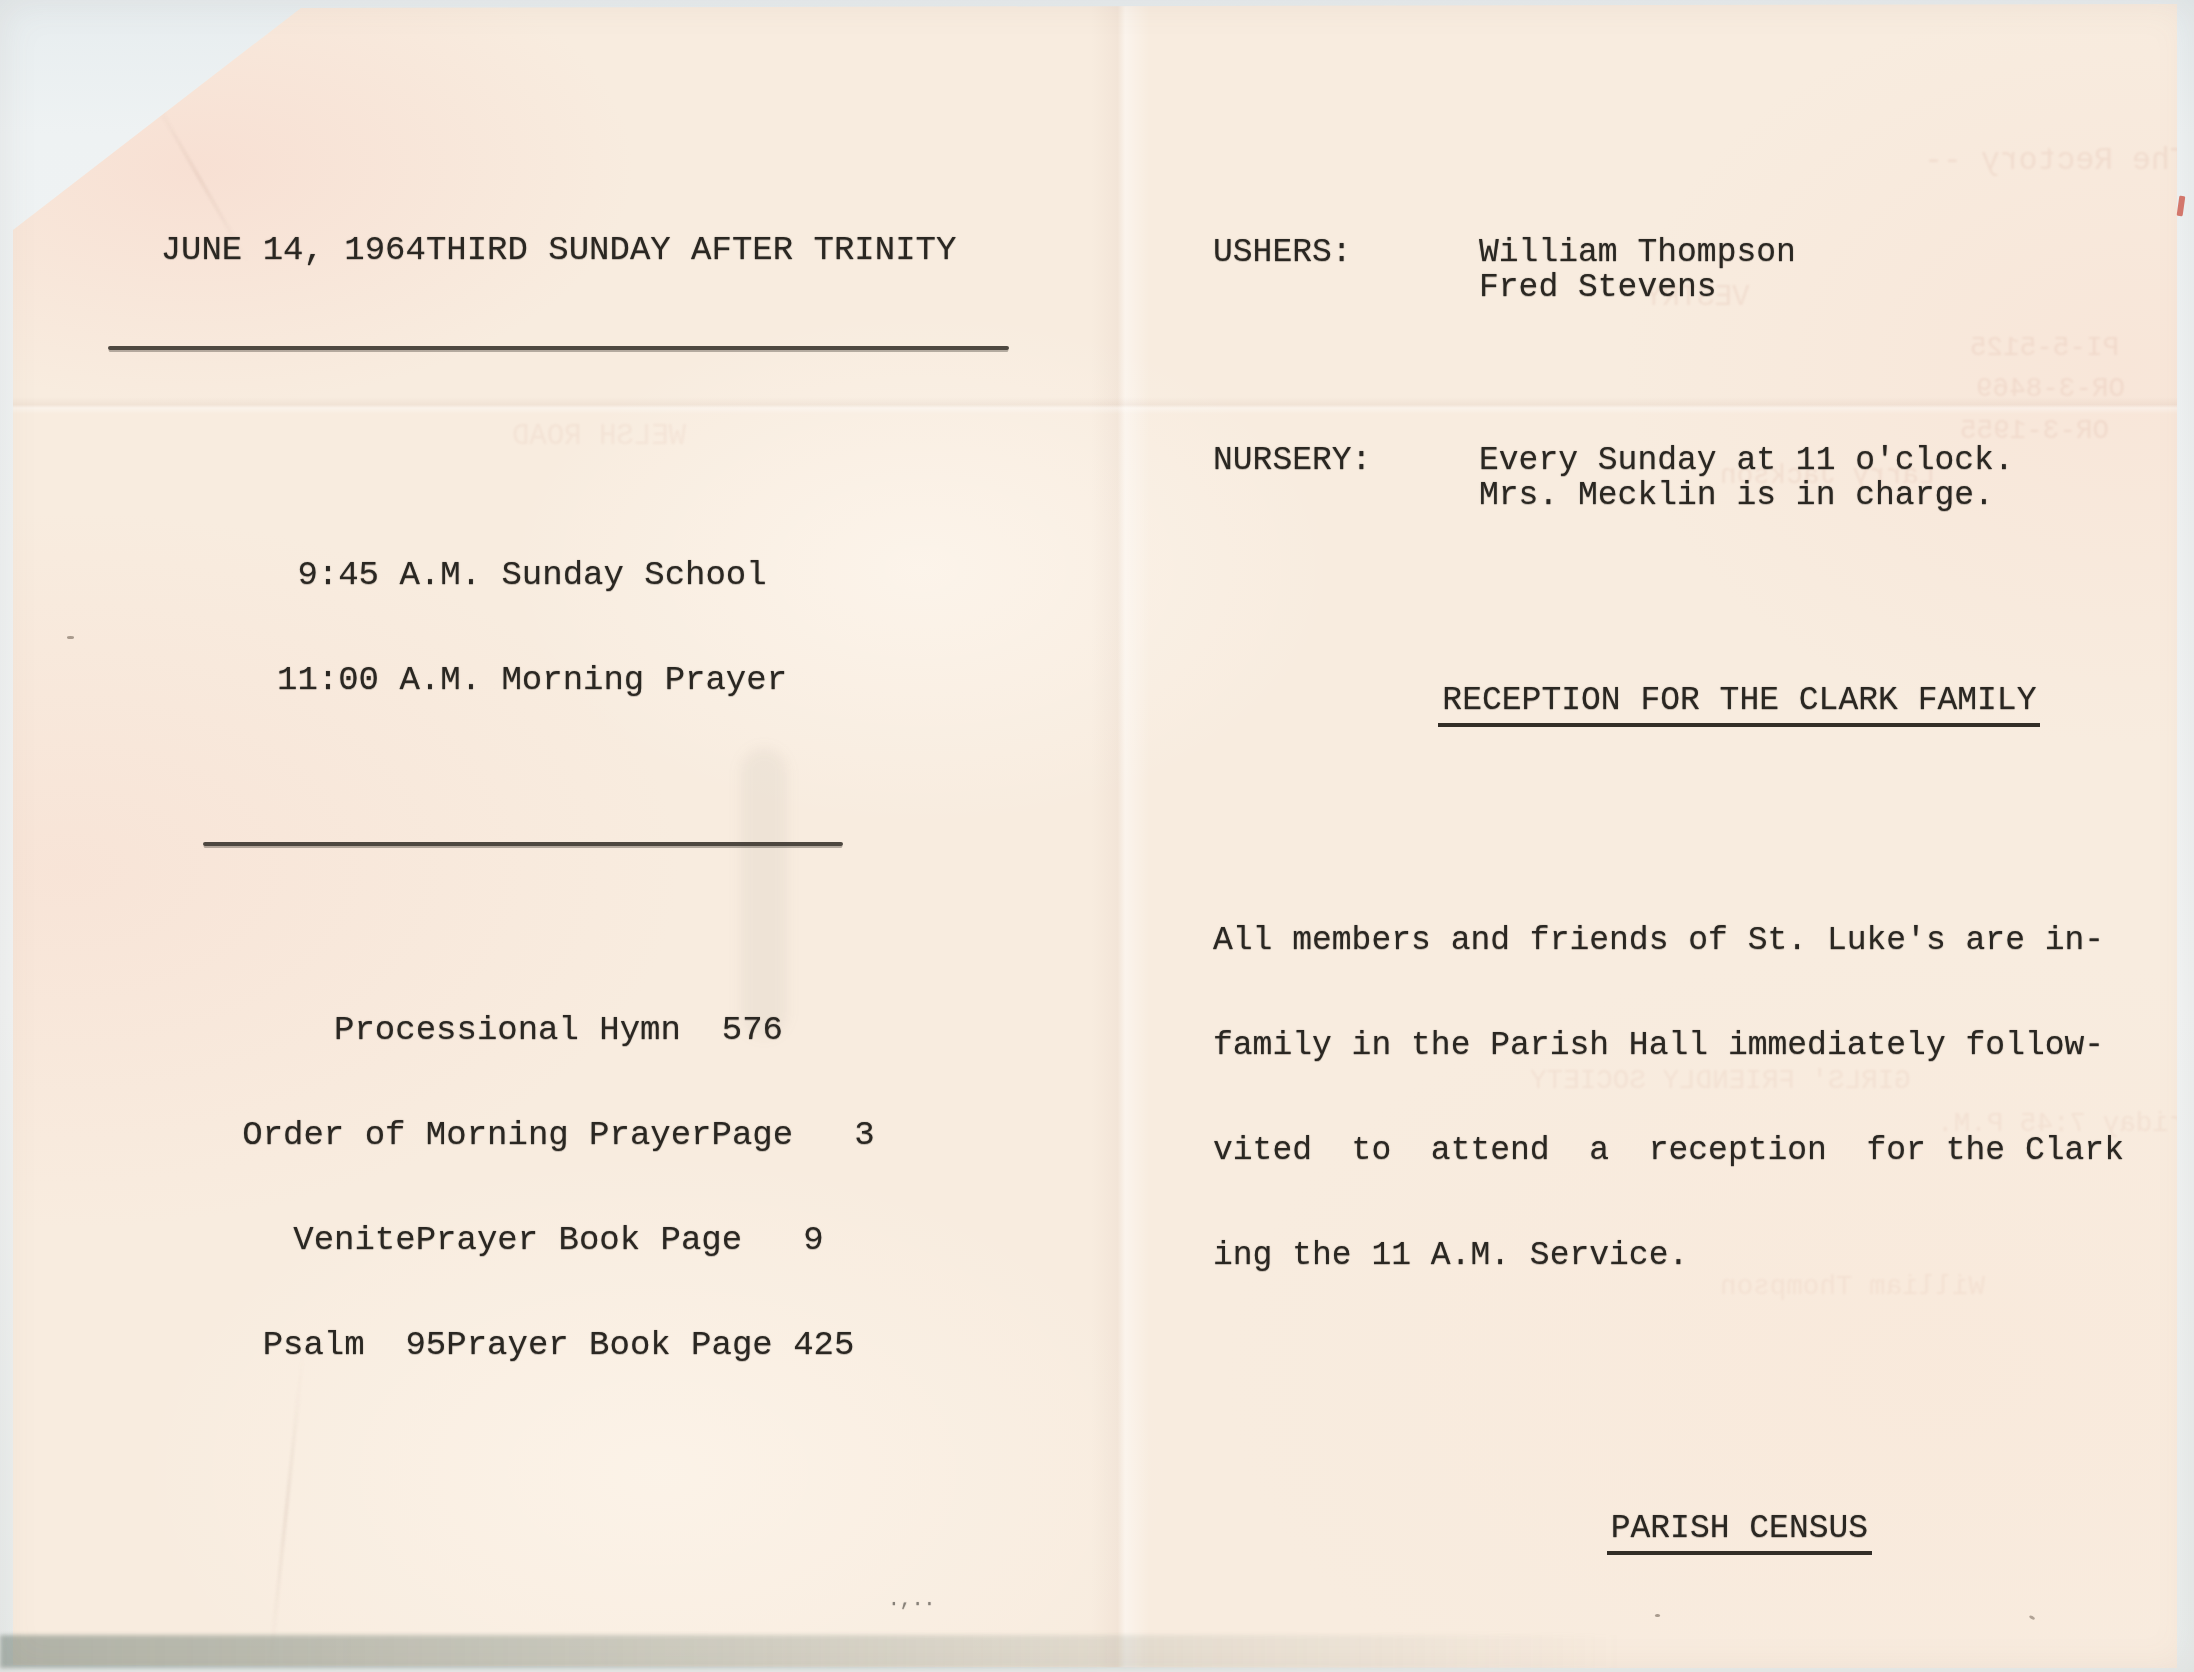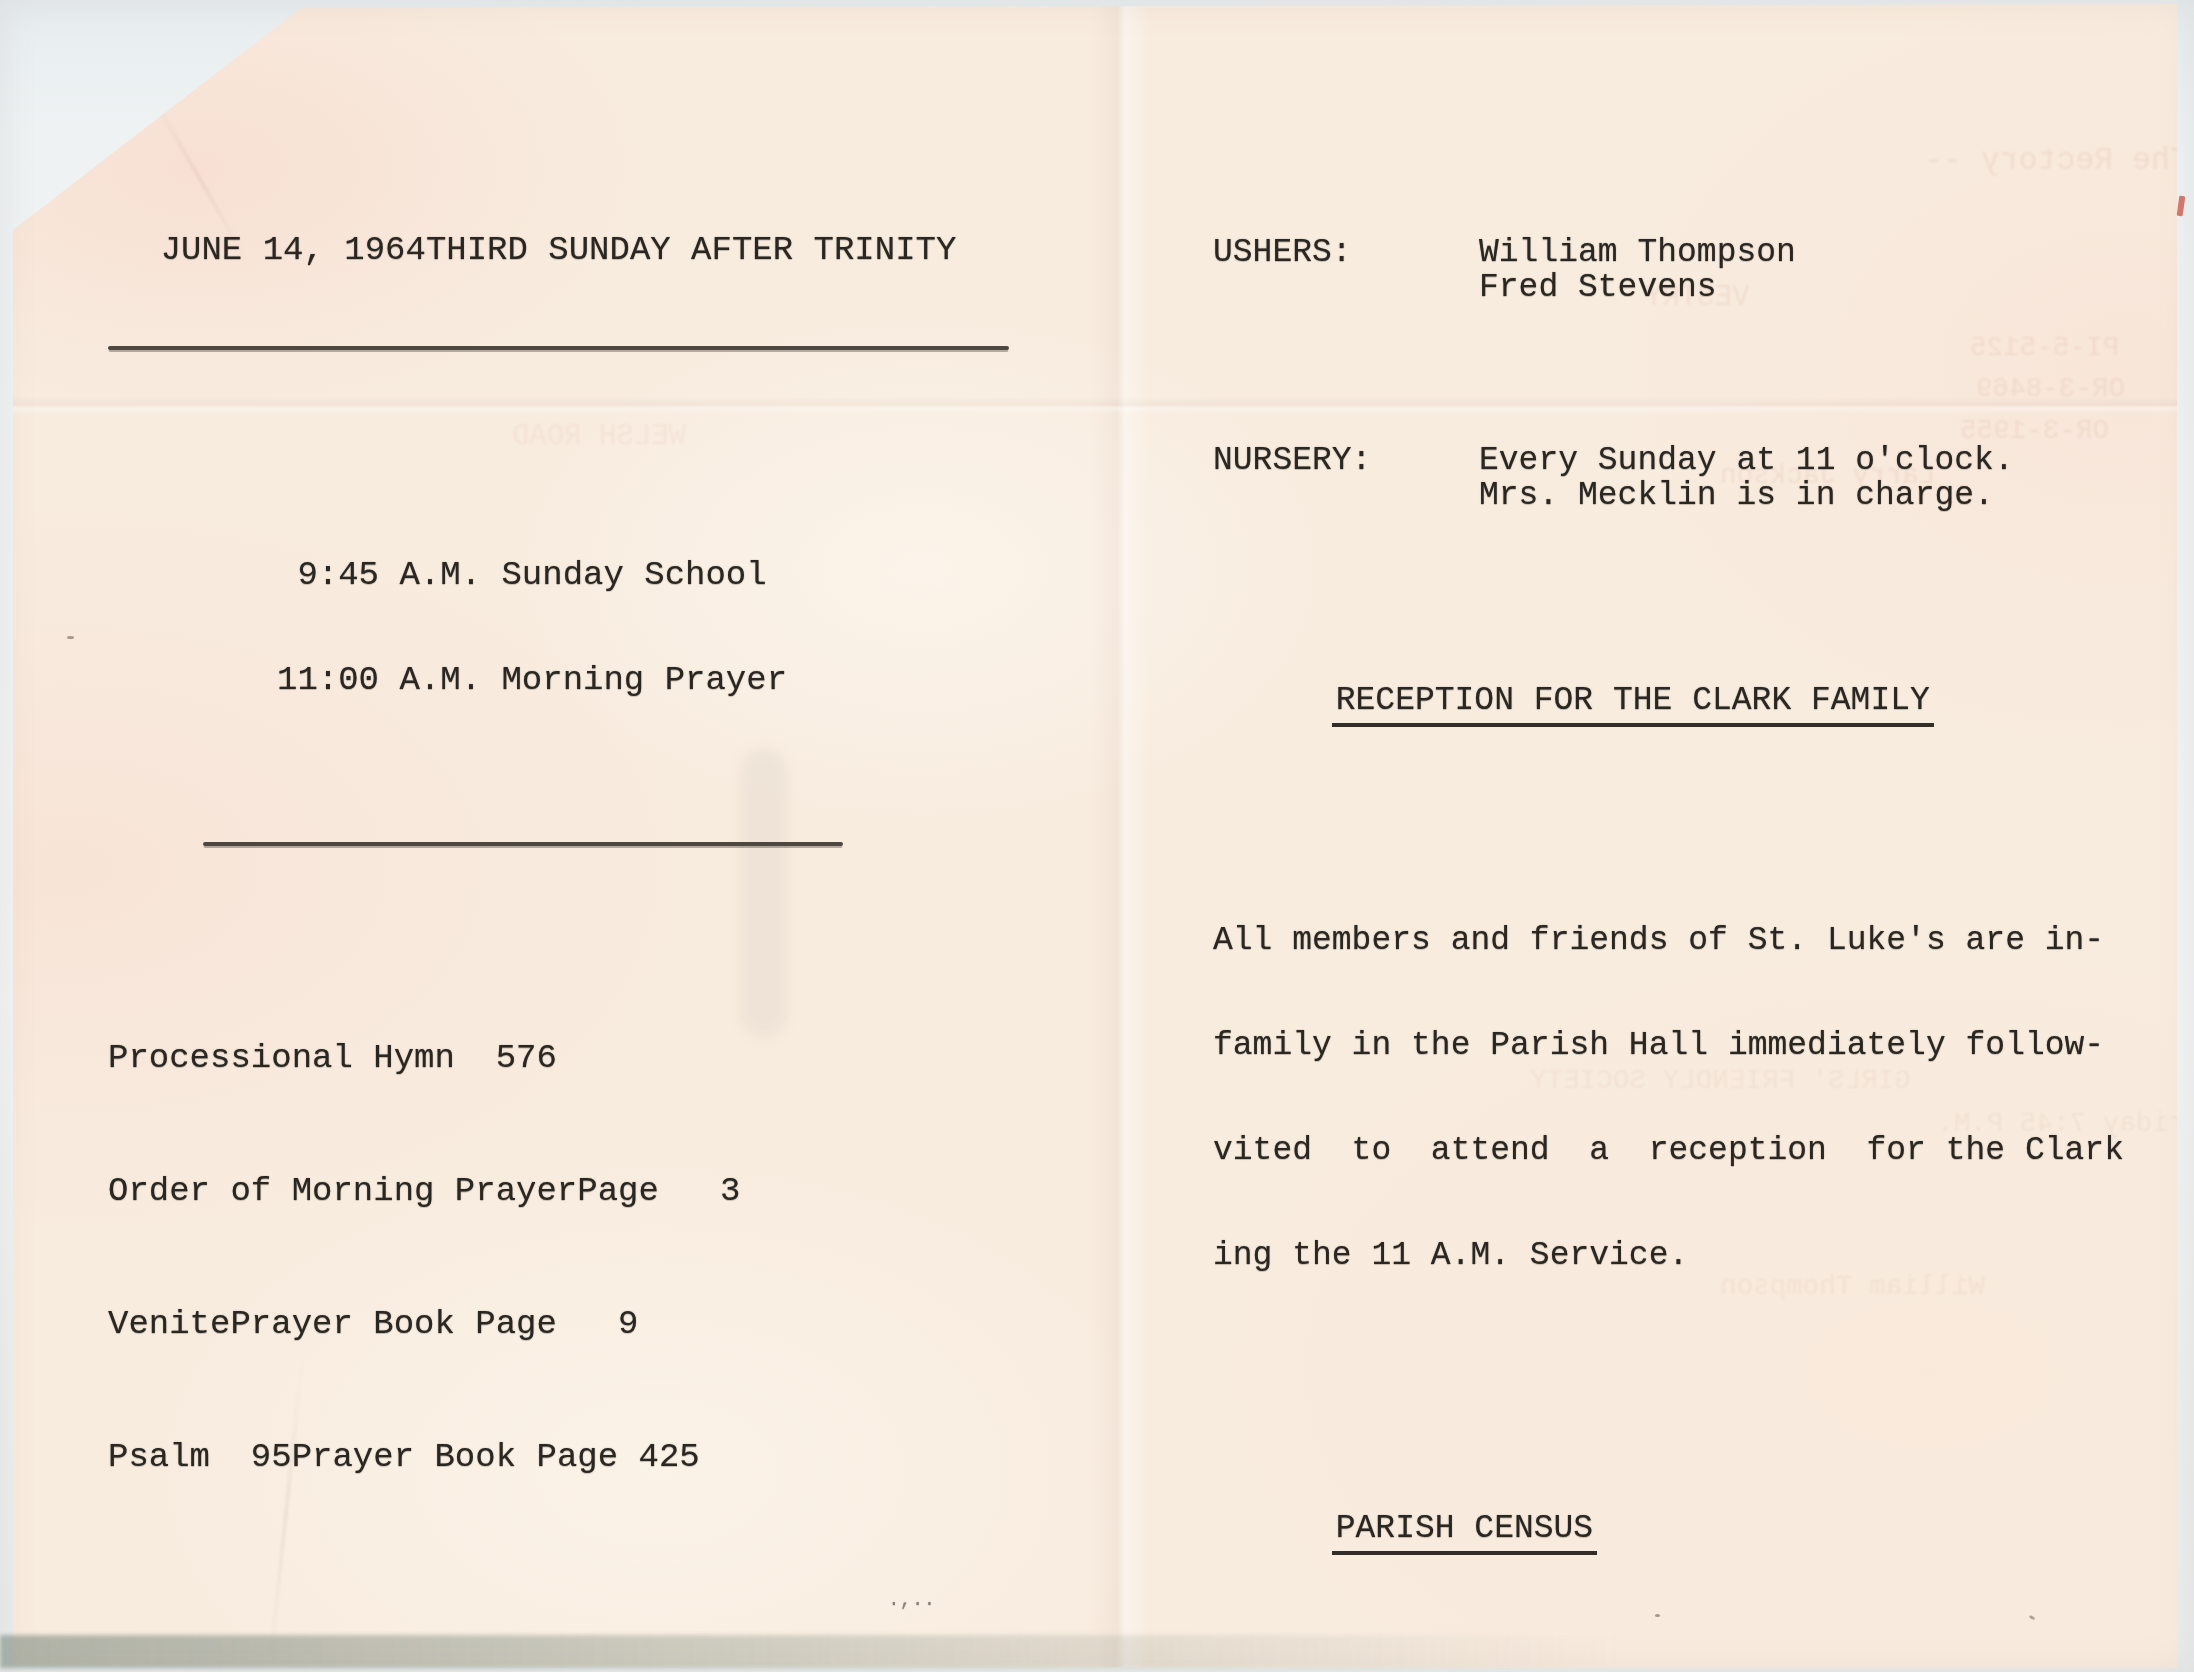--- a/index.html
+++ b/index.html
@@ -25,23 +25,23 @@
   #shadow-bottom{position:absolute;left:0;top:1635px;width:1622px;height:33px;
     background:linear-gradient(90deg,rgba(118,132,122,.55),rgba(130,142,130,.35) 45%,rgba(140,150,138,.15) 75%,transparent);
     filter:blur(2px);}
   #smudge{position:absolute;left:741px;top:748px;width:46px;height:289px;
     background:rgba(120,108,96,.07);filter:blur(6.6px);border-radius:26px;}
   #col-left{position:absolute;left:108px;top:163px;width:901px;font-size:34px;line-height:35px;white-space:pre;}
   #col-right{position:absolute;left:1213px;top:165px;width:934px;font-size:33px;line-height:35px;white-space:pre;}
   .hdr{display:flex;justify-content:center;}
   .tline{height:4.6px;background:#37322b;opacity:.88;border-radius:2.6px;box-shadow:0 2.6px 0 -0.7px rgba(55,50,43,.4);}
   .times{margin-top:33px;margin-left:169px;}
-  .order-row{display:flex;justify-content:flex-start;margin-top:28px;}
+  .order-row{display:flex;justify-content:center;}
   .heading-u{display:inline-block;border-bottom:4.6px solid #332e27;padding:0 3.9px 5.3px 3.9px;}
-  .center{}
+  .center{text-align:center;}
   .ghost{position:absolute;font-family:"Liberation Mono","DejaVu Sans Mono",monospace;
     color:#b56a55;transform:scaleX(-1);filter:blur(1.3px);opacity:.10;font-size:31.5px;white-space:pre;}
   .speck{position:absolute;background:#5a4c3e;border-radius:50%;}
   #red-mark{position:absolute;left:2178px;top:196px;width:5.9px;height:19.7px;background:#cc4433;opacity:.7;border-radius:1.3px;transform:rotate(8deg);}
   #paper-edge-shade{position:absolute;left:0;top:0;width:2194px;height:1673px;pointer-events:none;
     box-shadow:inset 0 0 39px rgba(120,100,90,.10);}
 </style>
 </head>
 <body>
 

